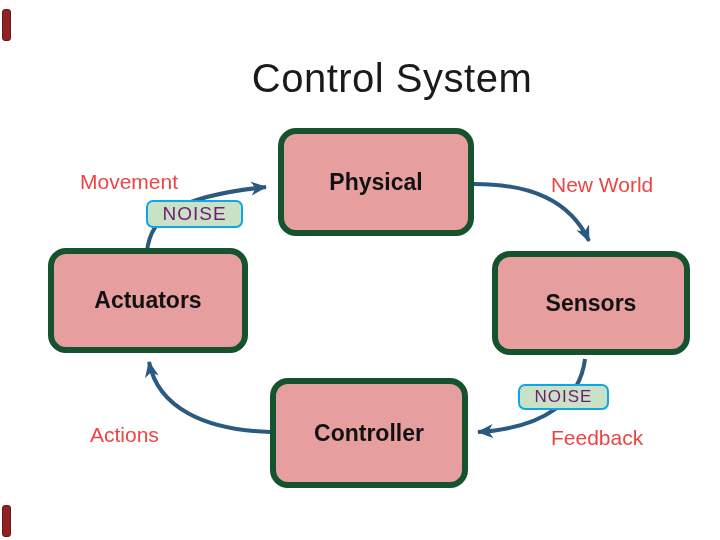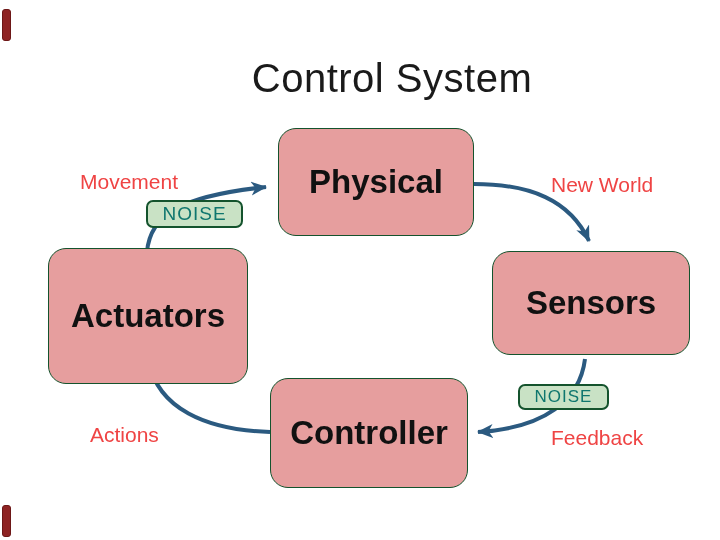--- a/index.html
+++ b/index.html
@@ -17,56 +17,56 @@
     top: 56px; left: 0; width: 720px;
     text-align: center;
     font-size: 40px;
     font-weight: 500;
     letter-spacing: 0.5px;
     color: #1a1a1a;
   }
   .node {
     position: absolute;
     background: #e69e9e;
-    border: 1px solid #14532d;
+    border: 6px solid #14532d;
     border-radius: 18px;
     display: flex;
     flex-direction: column;
     align-items: center;
     justify-content: center;
     font-weight: bold;
-    font-size: 33px;
+    font-size: 23px;
     line-height: 1.15;
     color: #111;
     box-sizing: border-box;
     text-align: center;
   }
   #node-physical { left: 278px; top: 128px; width: 196px; height: 108px; }
-  #node-actuators { left: 48px;  top: 248px; width: 200px; height: 136px; }
+  #node-actuators { left: 48px;  top: 248px; width: 200px; height: 105px; }
   #node-sensors   { left: 492px; top: 251px; width: 198px; height: 104px; }
   #node-controller{ left: 270px; top: 378px; width: 198px; height: 110px; }
   .flow-label {
     position: absolute;
     font-size: 21px;
     color: #ef4444;
     white-space: nowrap;
   }
   #label-movement { left: 80px;  top: 170px; }
   #label-newworld { left: 551px; top: 173px; }
   #label-actions  { left: 90px;  top: 423px; }
   #label-feedback { left: 551px; top: 426px; }
   .noise {
     position: absolute;
     background: #c9e2c5;
-    border: 2px solid #14532d;
+    border: 2px solid #0ea5e9;
     border-radius: 7px;
     display: flex;
     align-items: center;
     justify-content: center;
-    color: #0f766e;
+    color: #701a75;
     letter-spacing: 1px;
     box-sizing: border-box;
   }
   #noise-top    { left: 146px; top: 200px; width: 97px; height: 28px; font-size: 19px; }
   #noise-bottom { left: 518px; top: 384px; width: 91px; height: 26px; font-size: 17px; }
   .corner-mark {
     position: absolute;
     left: 2px;
     width: 9px;
     height: 32px;

